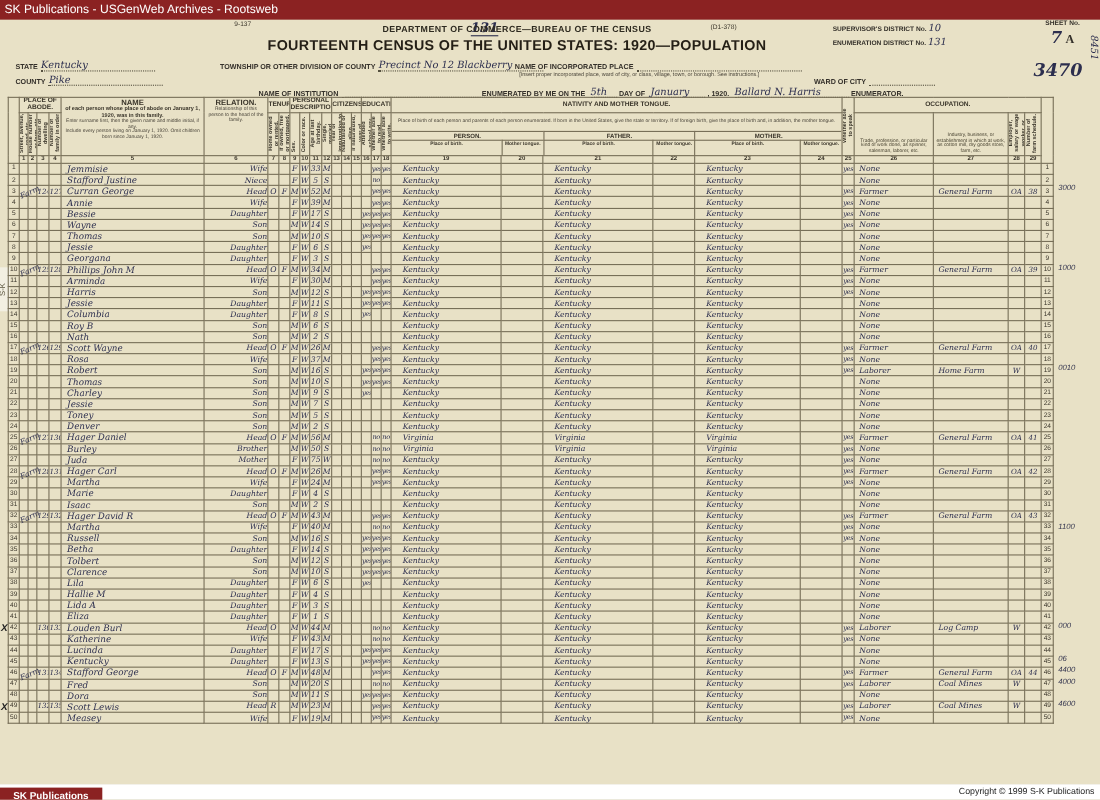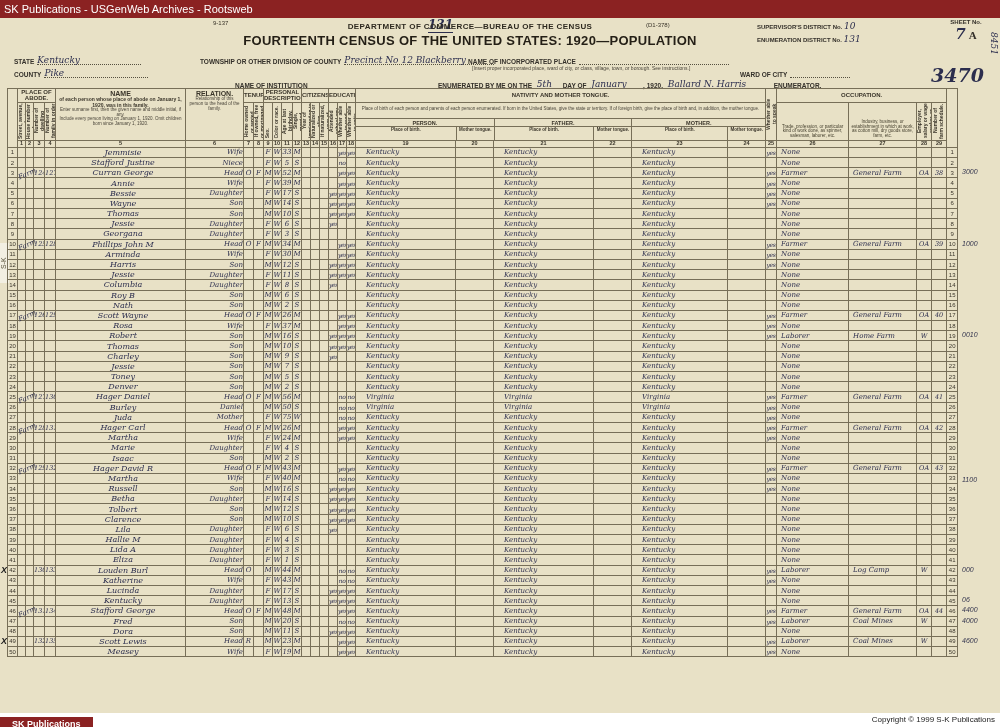--- a/index.html
+++ b/index.html
@@ -33,21 +33,21 @@
   .f { position:absolute; font-size:6.5px; font-weight:bold; color:#34302a; white-space:nowrap; }
   .f .dots { display:inline-block; border-bottom:1px dotted #55503f; height:10px; vertical-align:bottom; margin-left:3px; }
   .f .hw { font-size:9px; font-weight:normal; }
   .w60{min-width:60px} .w26{min-width:24px} .w52{min-width:50px} .w110{min-width:104px} .w150{min-width:150px} .w180{min-width:150px} .w190{min-width:170px}
   .state { top:37px; left:14px; }
   .county { top:50px; left:14px; }
   .township { top:37px; left:200px; }
   .incorporated { top:37px; left:468px; }
   .incorporated .note { position:absolute; top:10px; left:4px; font-size:5px; font-weight:normal; color:#4a453a; }
   .ward { top:50px; left:740px; }
-  .ward-hw { position:absolute; top:46px; right:16px; font-size:19px; font-weight:bold; }
+  .ward-hw { position:absolute; top:36px; right:16px; font-size:16px; font-weight:bold; }
   .institution { top:61px; left:235px; }
   .enumerated { top:61px; left:438px; }
 
   
   table { position:absolute; top:70px; left:7px; border-collapse:collapse; table-layout:fixed; width:950px; }
   th,td { border:1px solid #776f58; }
   thead th { font-size:6px; font-weight:bold; color:#3a352a; padding:0; overflow:hidden; line-height:1.05; text-align:center; }
   tr.h1 th { height:11px; }
   tr.h2 th { height:38px; vertical-align:bottom; }
   tr.h3 th { height:7px; font-size:5.5px; }
@@ -66,21 +66,21 @@
   .occ-note { font-size:4.5px; font-weight:normal; color:#46412f; padding:1px; text-align:center; max-height:36px; overflow:hidden; }
 
   tbody td { height:10.2px; font-size:7px; text-align:center; padding:0; overflow:hidden; white-space:nowrap; color:#2c2e4e; }
   td.hw { font-family:"DejaVu Serif",serif; font-style:italic; }
   .c-line,.c-liner { font-size:6px; color:#3a352a; font-family:"Liberation Sans",sans-serif; font-style:normal; }
   .c-line { position:relative; overflow:visible; }
   .xmark { position:absolute; left:-7px; top:-1px; font-size:9px; font-weight:bold; color:#1f1f1f; font-style:italic; }
   .c-street { overflow:visible; position:relative; }
   .diag { display:inline-block; transform:rotate(-24deg); font-size:7px; position:relative; top:1px; }
   .c-dw,.c-fam { font-size:6.5px; }
-  .c-name { text-align:center; padding-left:5px; font-size:8px; }
+  .c-name { text-align:left; padding-left:5px; font-size:8px; }
   .c-relation { text-align:right; padding-left:3px; }
   .c-pob,.c-pobf,.c-pobm { text-align:left; padding-left:10px; }
   .c-occ,.c-ind { text-align:left; padding-left:4px; }
   .c-school,.c-read,.c-write,.c-english { font-size:6px; letter-spacing:-.3px; }
   .c-emp,.c-farmno { font-size:6.5px; }
   .bl { border-left:1.5px solid #4f4936; }
 
   #margin-layer { position:absolute; inset:0; pointer-events:none; }
   .margin-hw { position:absolute; font-family:Liberation Sans, sans-serif; font-style:italic; color:#33344e; font-size:7px; white-space:nowrap; }
 </style>
@@ -1085,21 +1085,21 @@
           <td class="c-farmno hw">41</td>
           <td class="c-liner bl">25</td>
         </tr>
         <tr>
           <td class="c-line">26</td>
           <td class="c-street hw"></td>
           <td class="c-house"></td>
           <td class="c-dw hw"></td>
           <td class="c-fam hw"></td>
           <td class="c-name hw bl">Burley</td>
-          <td class="c-relation hw bl">Daniel</td>
+          <td class="c-relation hw bl">Brother</td>
           <td class="c-home hw bl"></td>
           <td class="c-free hw"></td>
           <td class="c-sex hw bl">M</td>
           <td class="c-color hw">W</td>
           <td class="c-age hw">50</td>
           <td class="c-marital hw">S</td>
           <td class="c-imm bl"></td>
           <td class="c-nat"></td>
           <td class="c-natyr"></td>
           <td class="c-school hw bl"></td>

